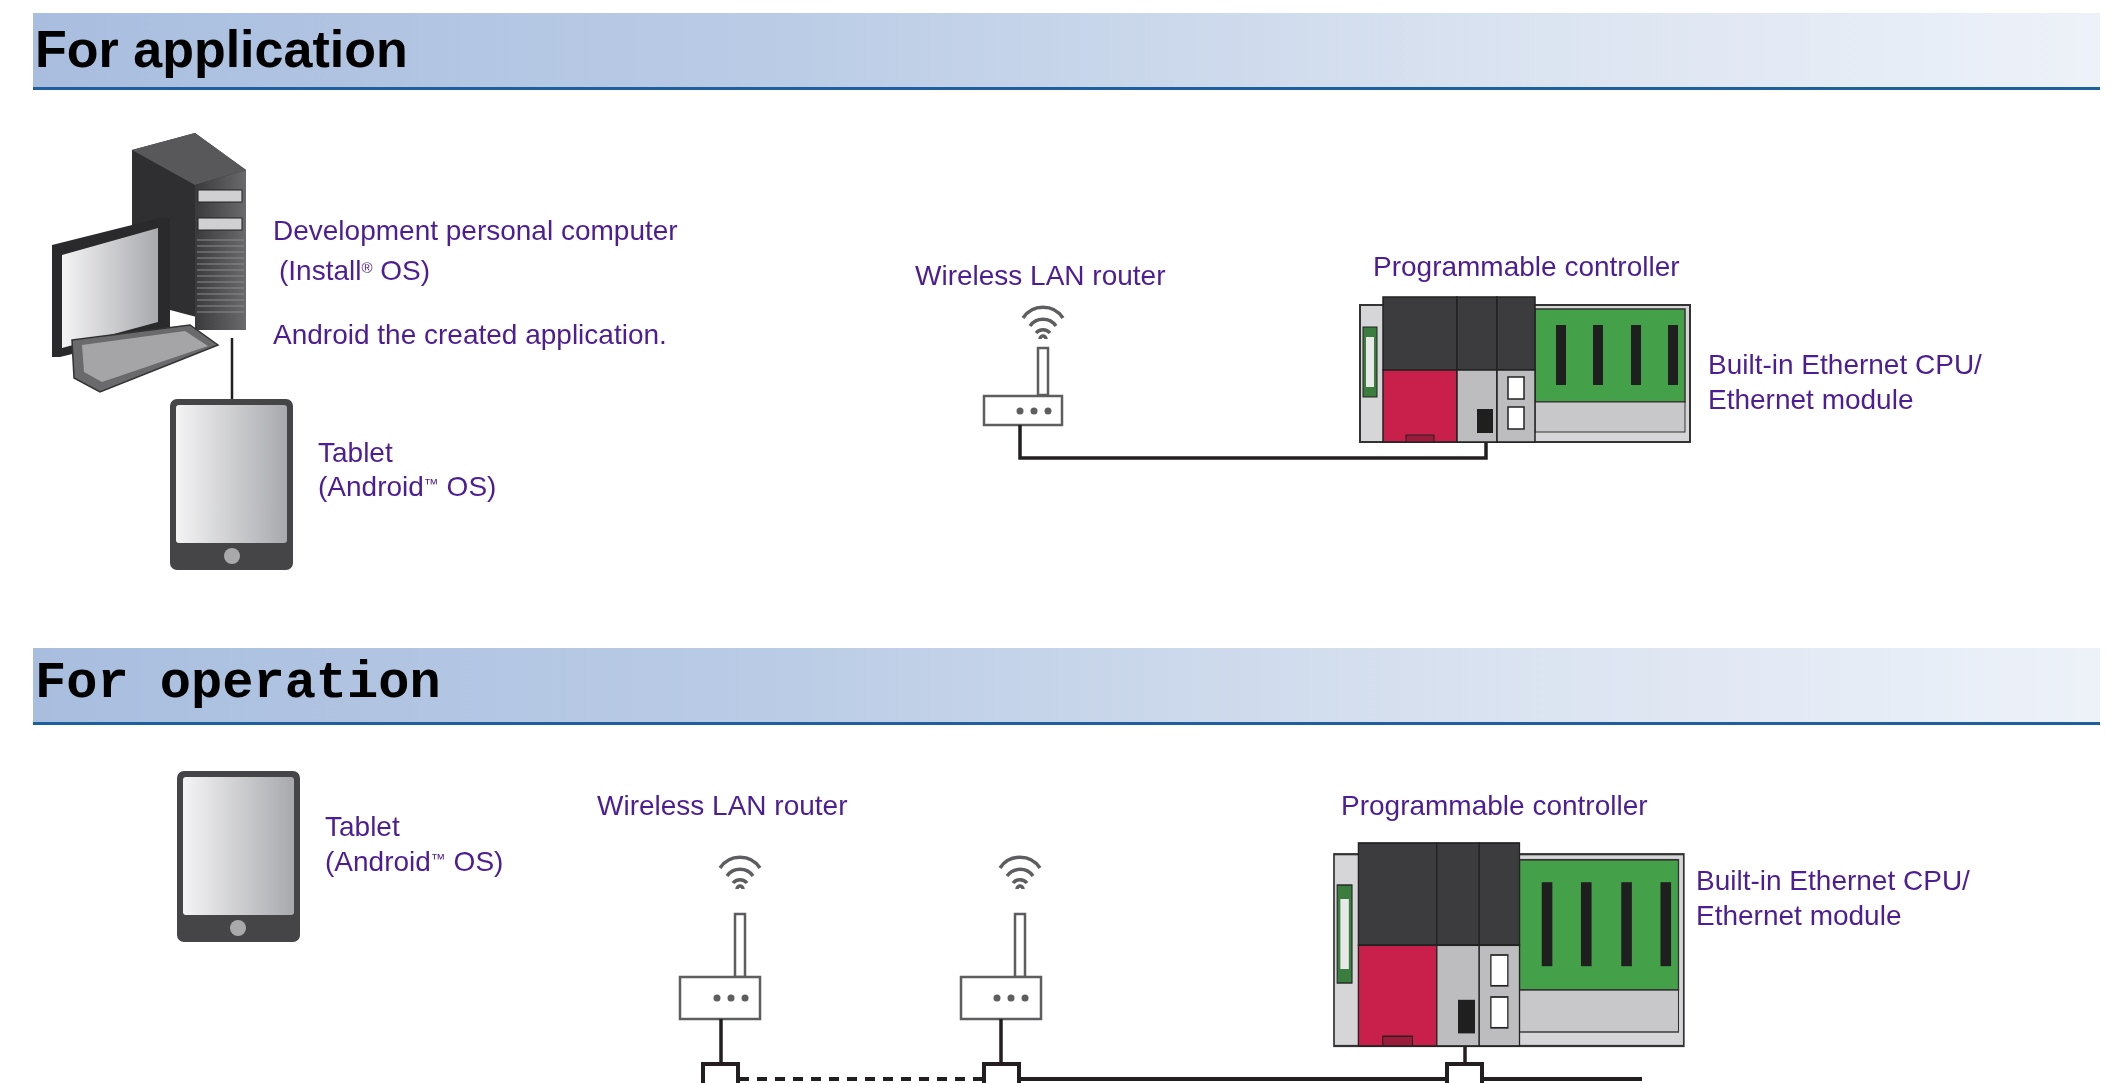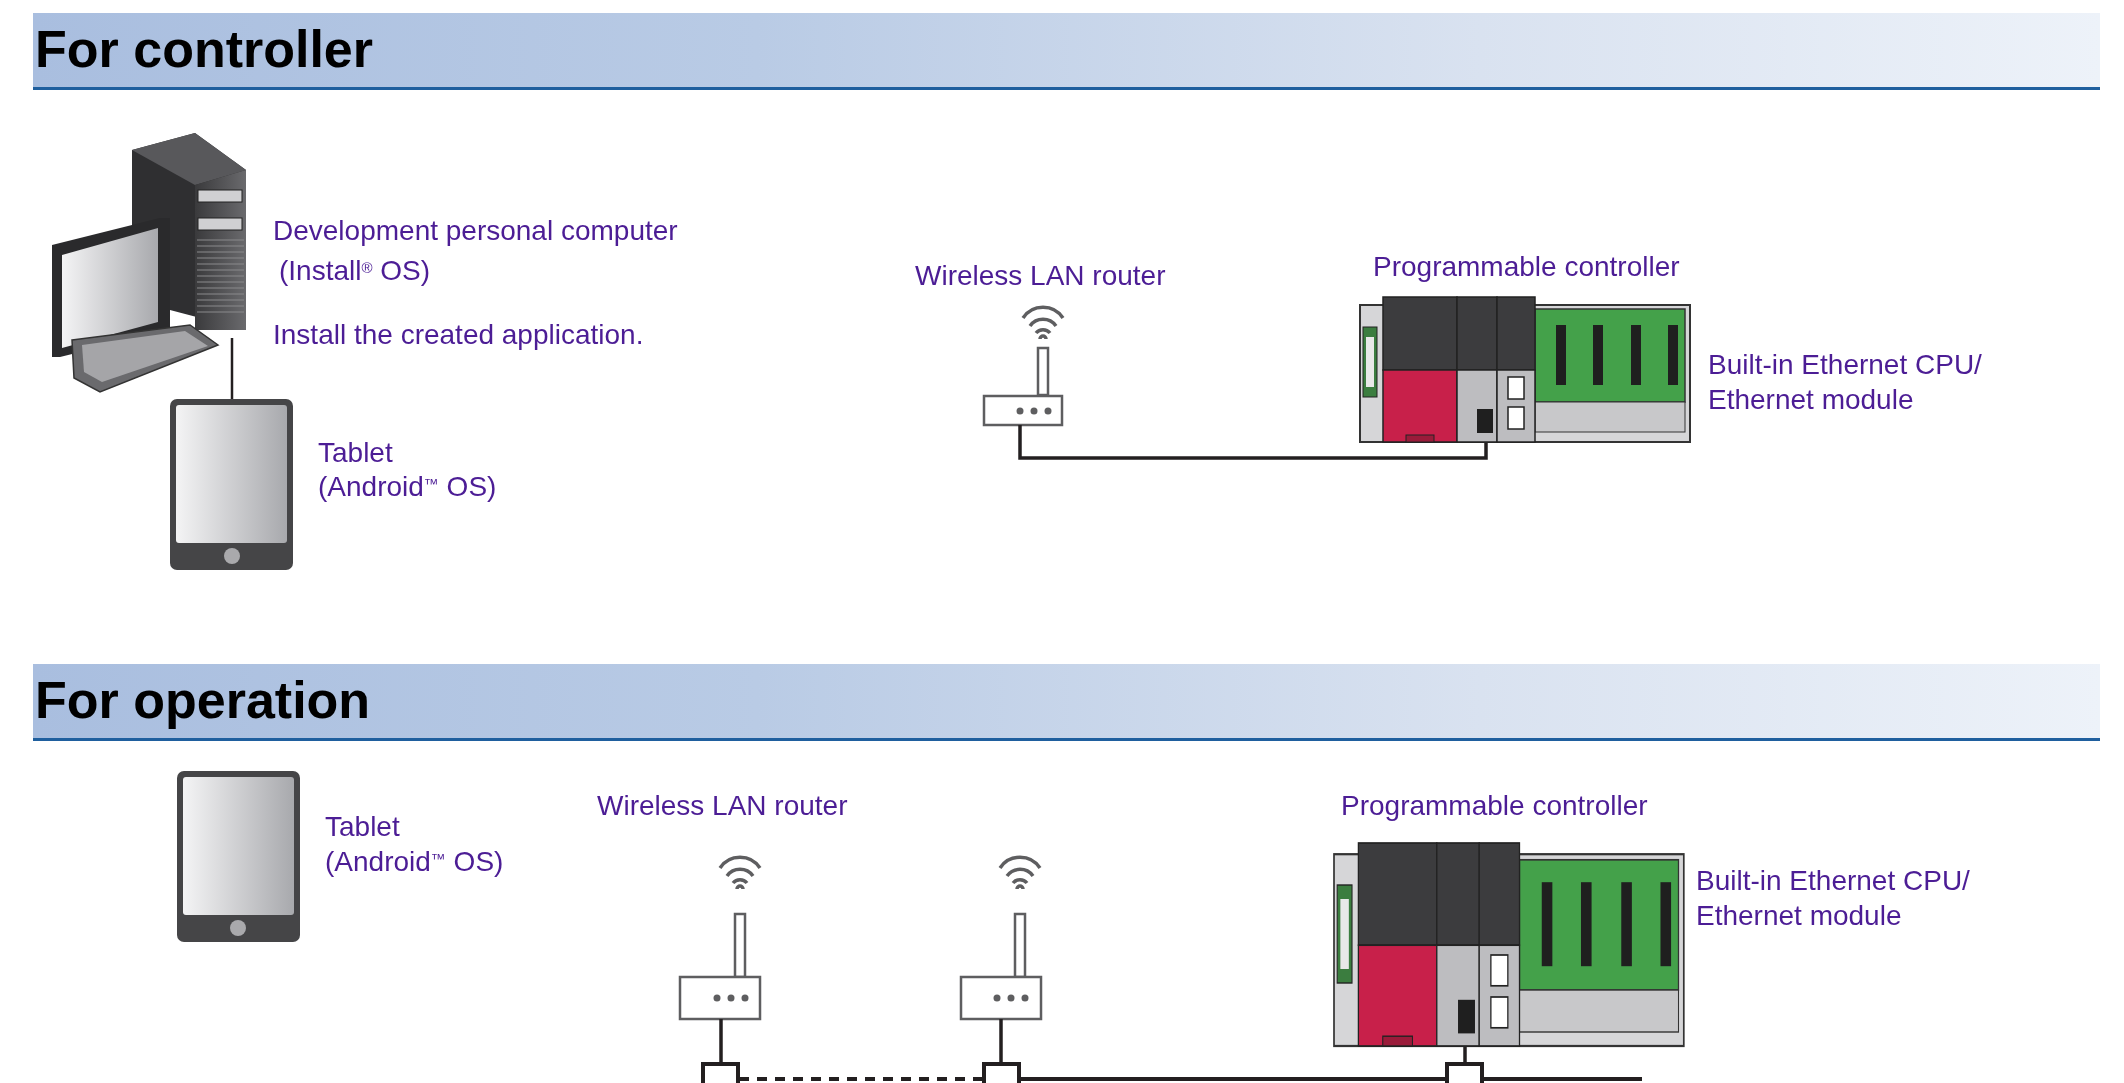--- a/index.html
+++ b/index.html
@@ -11,24 +11,24 @@
   .band-title { position:absolute; left:2px; top:4px; font-weight:bold; font-size:52px;
                 color:#000; letter-spacing:0px; line-height:64px; }
   .lbl { position:absolute; font-size:28px; line-height:34px; white-space:nowrap; color:#4c1d95; }
   .lbl sup { font-size:15px; vertical-align:top; position:relative; top:-3px; }
   svg.diag { position:absolute; left:0; top:0; }
 </style>
 </head>
 <body>
 
 <div class="band" style="top:13px;">
-  <div class="band-title">For controller</div>
+  <div class="band-title">For application</div>
 </div>
 
-<div class="band" style="top:664px;">
+<div class="band" style="top:648px;font-family:Liberation Mono, monospace;">
   <div class="band-title">For operation</div>
 </div>
 
 <svg class="diag" width="2124" height="1083" viewBox="0 0 2124 1083">
   <defs>
     <linearGradient id="scr" x1="0" x2="1" y1="0" y2="0">
       <stop offset="0" stop-color="#f4f4f5"></stop>
       <stop offset="1" stop-color="#a8a9ad"></stop>
     </linearGradient>
     <linearGradient id="towerG" x1="0" x2="1">
@@ -171,21 +171,21 @@
     <rect x="117" y="112" width="16" height="24" fill="#1f1f1f"></rect>
     <rect x="137" y="0" width="38" height="73" fill="#3c3c3e" stroke="#222" stroke-width="1.2"></rect>
     <rect x="137" y="73" width="38" height="72" fill="#bdbdc0" stroke="#222" stroke-width="1.2"></rect>
     <rect x="148" y="80" width="16" height="22" fill="#fff" stroke="#222" stroke-width="1.2"></rect>
     <rect x="148" y="110" width="16" height="22" fill="#fff" stroke="#222" stroke-width="1.2"></rect>
   </g>
 </svg>
 
 <div class="lbl" style="left:273px; top:214px;">Development personal computer</div>
 <div class="lbl" style="left:279px; top:254px;"><span>(Install</span><sup>®</sup><span> OS)</span></div>
-<div class="lbl" style="left:273px; top:318px;">Install the created application.</div>
+<div class="lbl" style="left:273px; top:318px;">Android the created application.</div>
 
 <div class="lbl" style="left:318px; top:436px;">Tablet</div>
 <div class="lbl" style="left:318px; top:470px;"><span>(Android</span><sup>™</sup><span> OS)</span></div>
 
 <div class="lbl" style="left:915px; top:259px;">Wireless LAN router</div>
 <div class="lbl" style="left:1373px; top:250px;">Programmable controller</div>
 <div class="lbl" style="left:1708px; top:348px;">Built-in Ethernet CPU/</div>
 <div class="lbl" style="left:1708px; top:383px;">Ethernet module</div>
 
 <div class="lbl" style="left:325px; top:810px;">Tablet</div>

